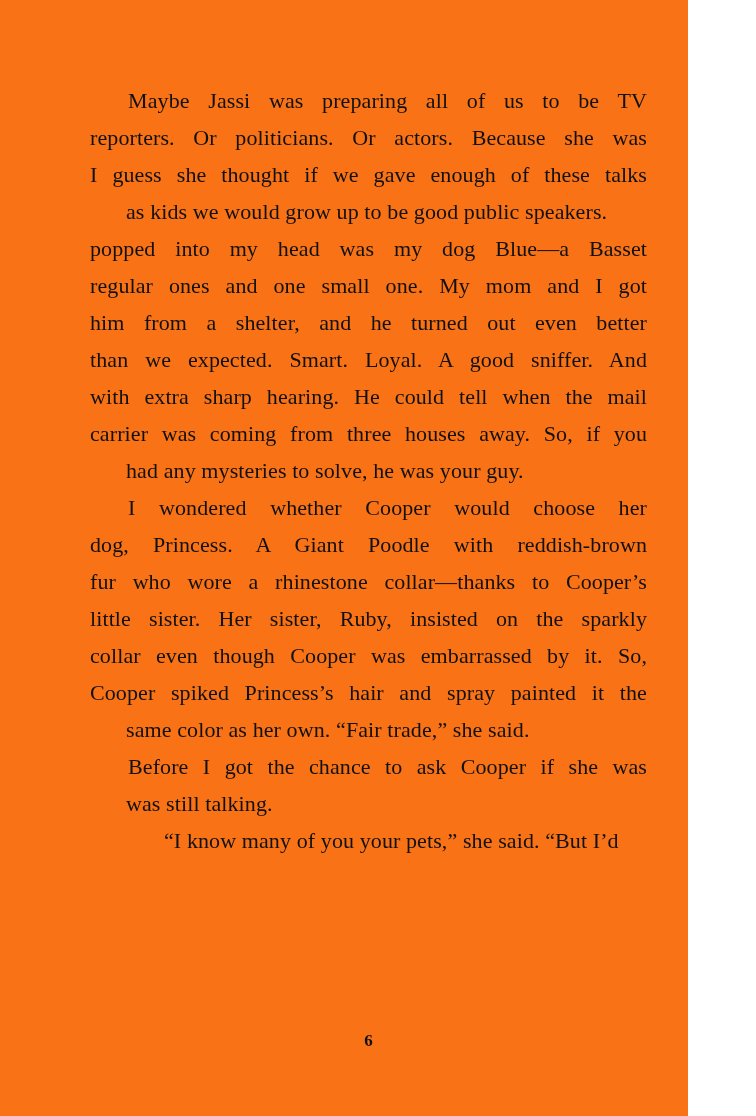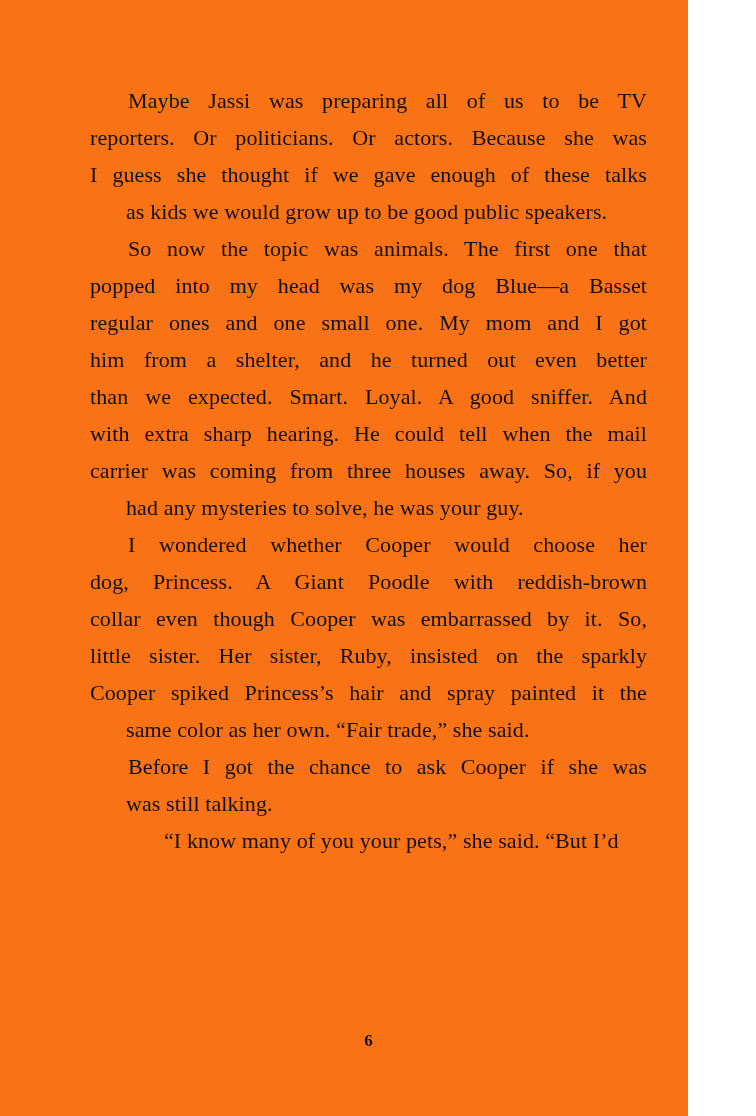--- a/index.html
+++ b/index.html
@@ -59,34 +59,34 @@
 
 <div class="book-page">
   <div class="page-text">
       <div class="paragraph">
         <div class="line first">Maybe Jassi was preparing all of us to be TV</div>
         <div class="line">reporters. Or politicians. Or actors. Because she was</div>
         <div class="line">I guess she thought if we gave enough of these talks</div>
         <div class="line last">as kids we would grow up to be good public speakers.</div>
       </div>
       <div class="paragraph">
-        <div class="line first">So now the topic was animals. The first one that</div>
         <div class="line">popped into my head was my dog Blue—a Basset</div>
         <div class="line">regular ones and one small one. My mom and I got</div>
         <div class="line">him from a shelter, and he turned out even better</div>
         <div class="line">than we expected. Smart. Loyal. A good sniffer. And</div>
         <div class="line">with extra sharp hearing. He could tell when the mail</div>
         <div class="line">carrier was coming from three houses away. So, if you</div>
         <div class="line last">had any mysteries to solve, he was your guy.</div>
       </div>
       <div class="paragraph">
         <div class="line first">I wondered whether Cooper would choose her</div>
         <div class="line">dog, Princess. A Giant Poodle with reddish-brown</div>
+        <div class="line">fur who wore a rhinestone collar—thanks to Cooper’s</div>
+        <div class="line">little sister. Her sister, Ruby, insisted on the sparkly</div>
         <div class="line">collar even though Cooper was embarrassed by it. So,</div>
-        <div class="line">little sister. Her sister, Ruby, insisted on the sparkly</div>
         <div class="line">Cooper spiked Princess’s hair and spray painted it the</div>
         <div class="line last">same color as her own. “Fair trade,” she said.</div>
       </div>
       <div class="paragraph">
         <div class="line first">Before I got the chance to ask Cooper if she was</div>
         <div class="line last">was still talking.</div>
       </div>
       <div class="paragraph">
         <div class="line first last">“I know many of you your pets,” she said. “But I’d</div>
       </div>

